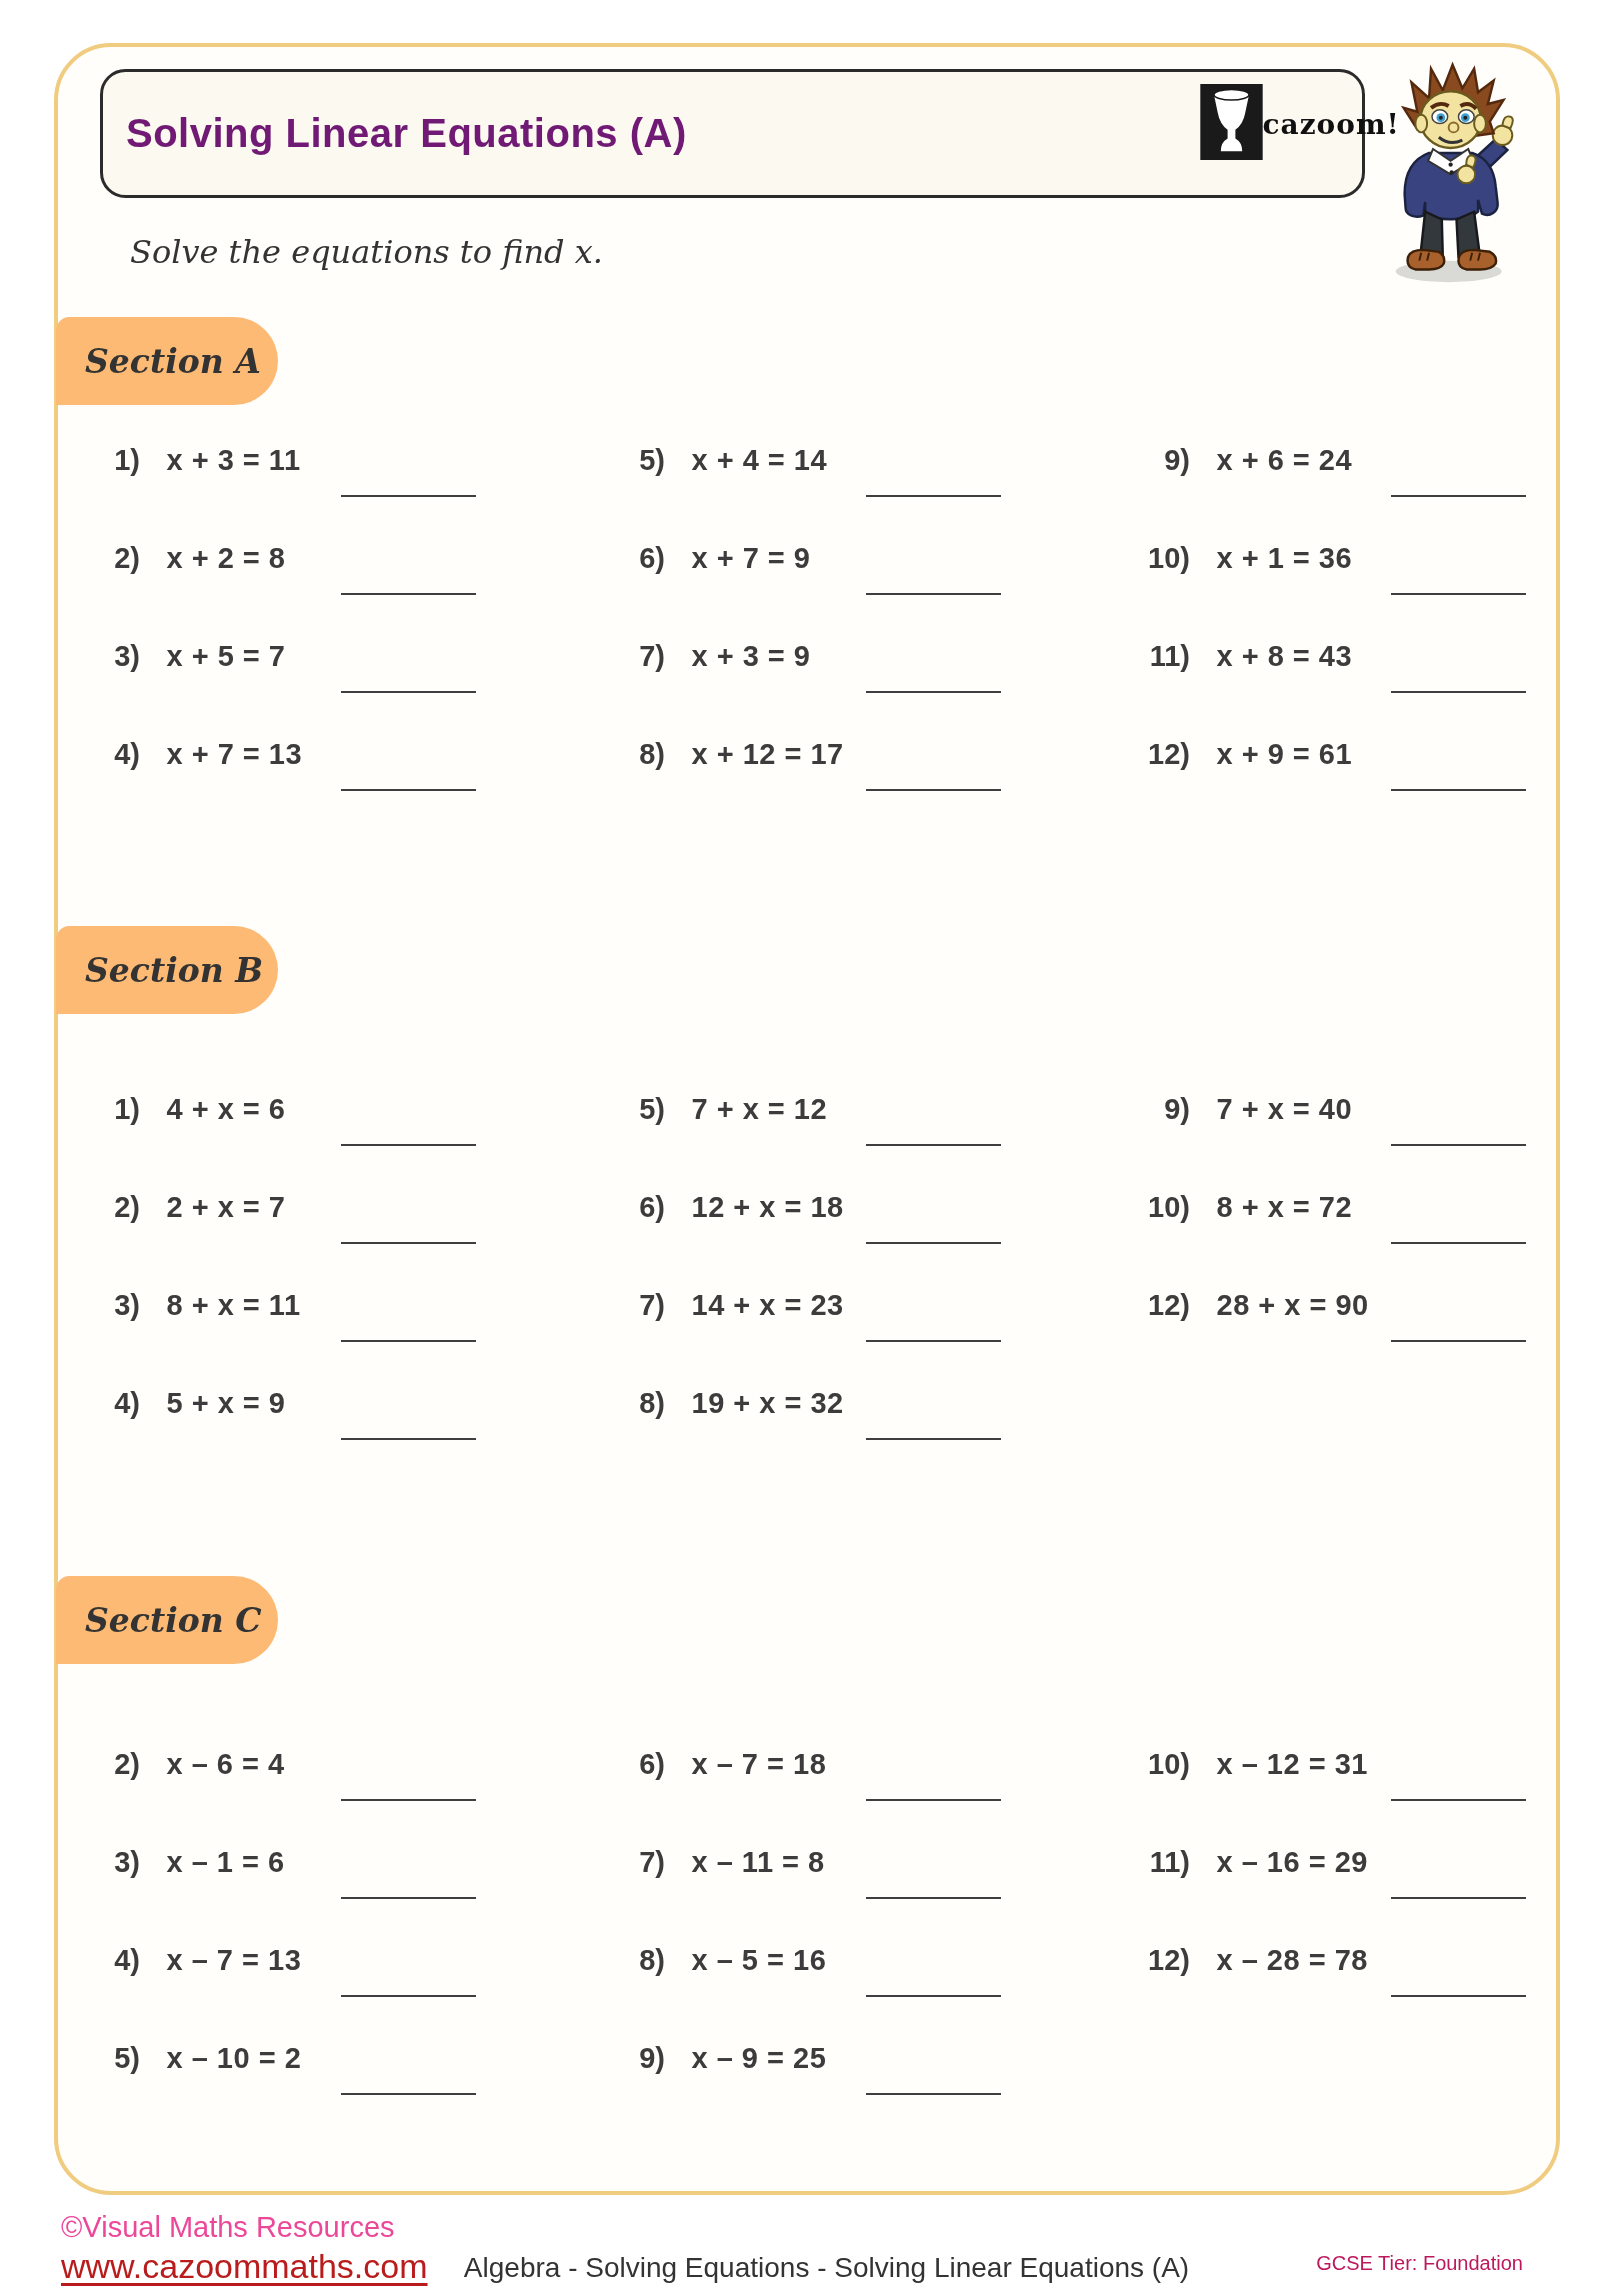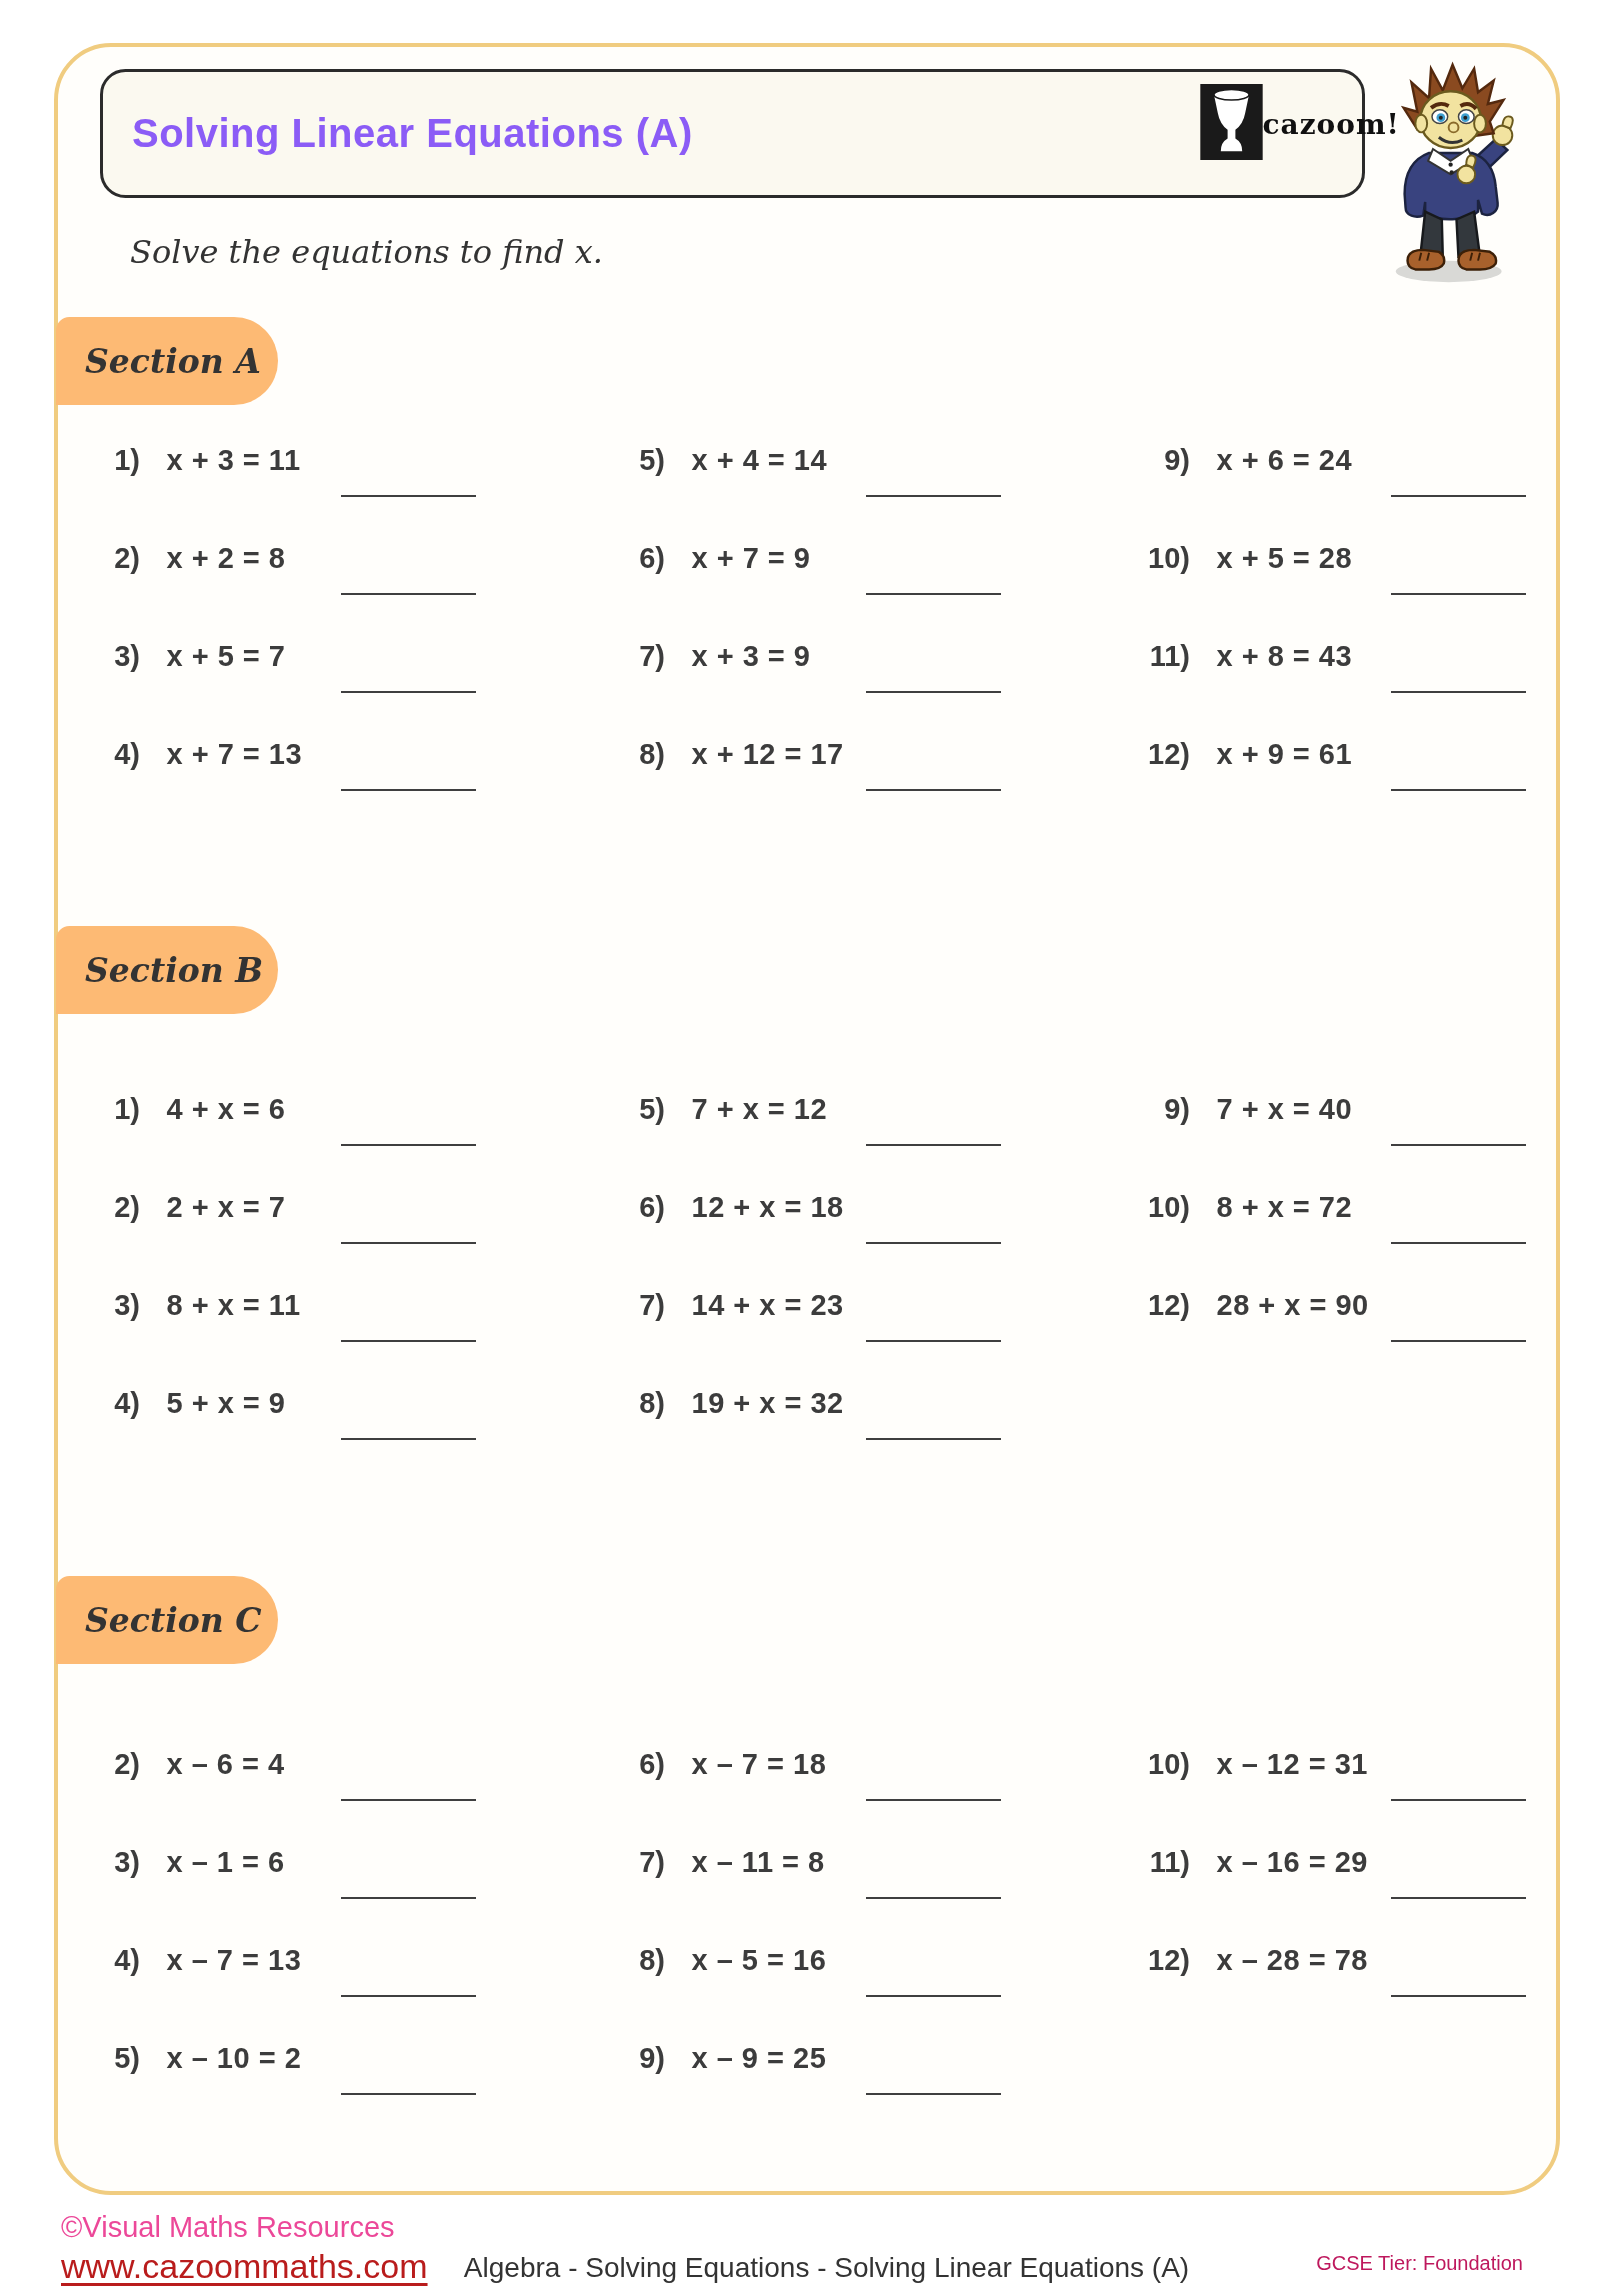--- a/index.html
+++ b/index.html
@@ -11,21 +11,21 @@
     position:absolute;left:54px;top:43px;width:1506px;height:2152px;
     box-sizing:border-box;border:4.9px solid #f0cc80;border-radius:57px;
     background:#fffefb;
   }
   .header-box{
     position:absolute;left:100px;top:69px;width:1265px;height:129px;
     box-sizing:border-box;background:#fbf9f0;border:3.9px solid #2b2b2b;
     border-radius:25.5px;display:flex;align-items:center;
   }
   .page-title{
-    margin-left:29px;font-size:40px;font-weight:bold;color:#8b5cf6;letter-spacing:0.5px;
+    margin-left:23px;font-size:40px;font-weight:bold;color:#701a75;letter-spacing:0.5px;
   }
   .logo{
     position:absolute;right:25.5px;top:11.8px;width:137px;
     display:flex;flex-direction:row;align-items:center;
   }
   .logo-text{
     font-family:"DejaVu Serif", serif;font-weight:bold;font-size:28px;
     color:#101010;margin-top:1px;letter-spacing:1px;
   }
   .mascot{position:absolute;left:1378px;top:55px;width:157px;height:235px;}
@@ -130,21 +130,21 @@
 <div id="grid-a" class="eq-grid">
     <div class="eq-cell"><span class="eq-num">1)</span><span class="eq-text">x + 3 = 11</span><span class="answer-line"></span></div>
     <div class="eq-cell"><span class="eq-num">2)</span><span class="eq-text">x + 2 = 8</span><span class="answer-line"></span></div>
     <div class="eq-cell"><span class="eq-num">3)</span><span class="eq-text">x + 5 = 7</span><span class="answer-line"></span></div>
     <div class="eq-cell"><span class="eq-num">4)</span><span class="eq-text">x + 7 = 13</span><span class="answer-line"></span></div>
     <div class="eq-cell"><span class="eq-num">5)</span><span class="eq-text">x + 4 = 14</span><span class="answer-line"></span></div>
     <div class="eq-cell"><span class="eq-num">6)</span><span class="eq-text">x + 7 = 9</span><span class="answer-line"></span></div>
     <div class="eq-cell"><span class="eq-num">7)</span><span class="eq-text">x + 3 = 9</span><span class="answer-line"></span></div>
     <div class="eq-cell"><span class="eq-num">8)</span><span class="eq-text">x + 12 = 17</span><span class="answer-line"></span></div>
     <div class="eq-cell"><span class="eq-num">9)</span><span class="eq-text">x + 6 = 24</span><span class="answer-line"></span></div>
-    <div class="eq-cell"><span class="eq-num">10)</span><span class="eq-text">x + 5 = 28</span><span class="answer-line"></span></div>
+    <div class="eq-cell"><span class="eq-num">10)</span><span class="eq-text">x + 1 = 36</span><span class="answer-line"></span></div>
     <div class="eq-cell"><span class="eq-num">11)</span><span class="eq-text">x + 8 = 43</span><span class="answer-line"></span></div>
     <div class="eq-cell"><span class="eq-num">12)</span><span class="eq-text">x + 9 = 61</span><span class="answer-line"></span></div>
   </div>
 
 <div id="label-b" class="section-label">Section B</div>
 <div id="grid-b" class="eq-grid">
     <div class="eq-cell"><span class="eq-num">1)</span><span class="eq-text">4 + x = 6</span><span class="answer-line"></span></div>
     <div class="eq-cell"><span class="eq-num">2)</span><span class="eq-text">2 + x = 7</span><span class="answer-line"></span></div>
     <div class="eq-cell"><span class="eq-num">3)</span><span class="eq-text">8 + x = 11</span><span class="answer-line"></span></div>
     <div class="eq-cell"><span class="eq-num">4)</span><span class="eq-text">5 + x = 9</span><span class="answer-line"></span></div>

